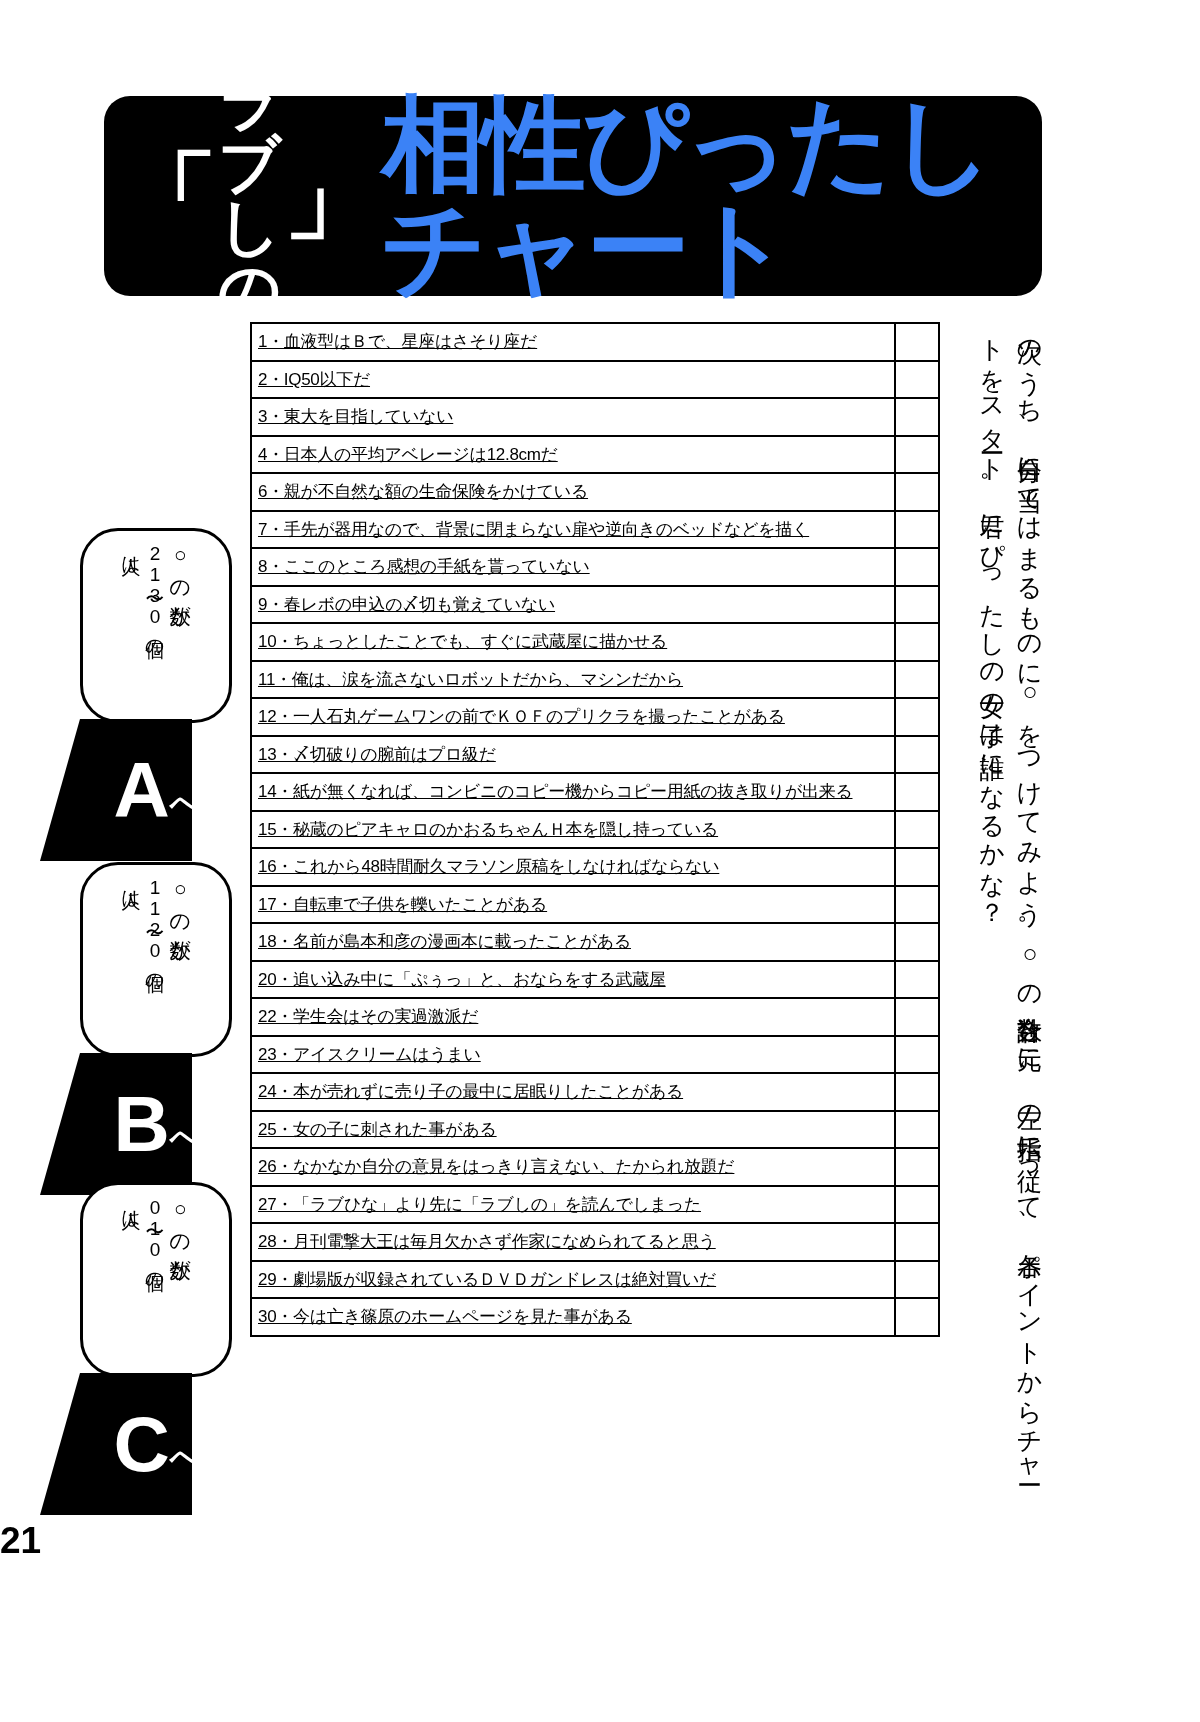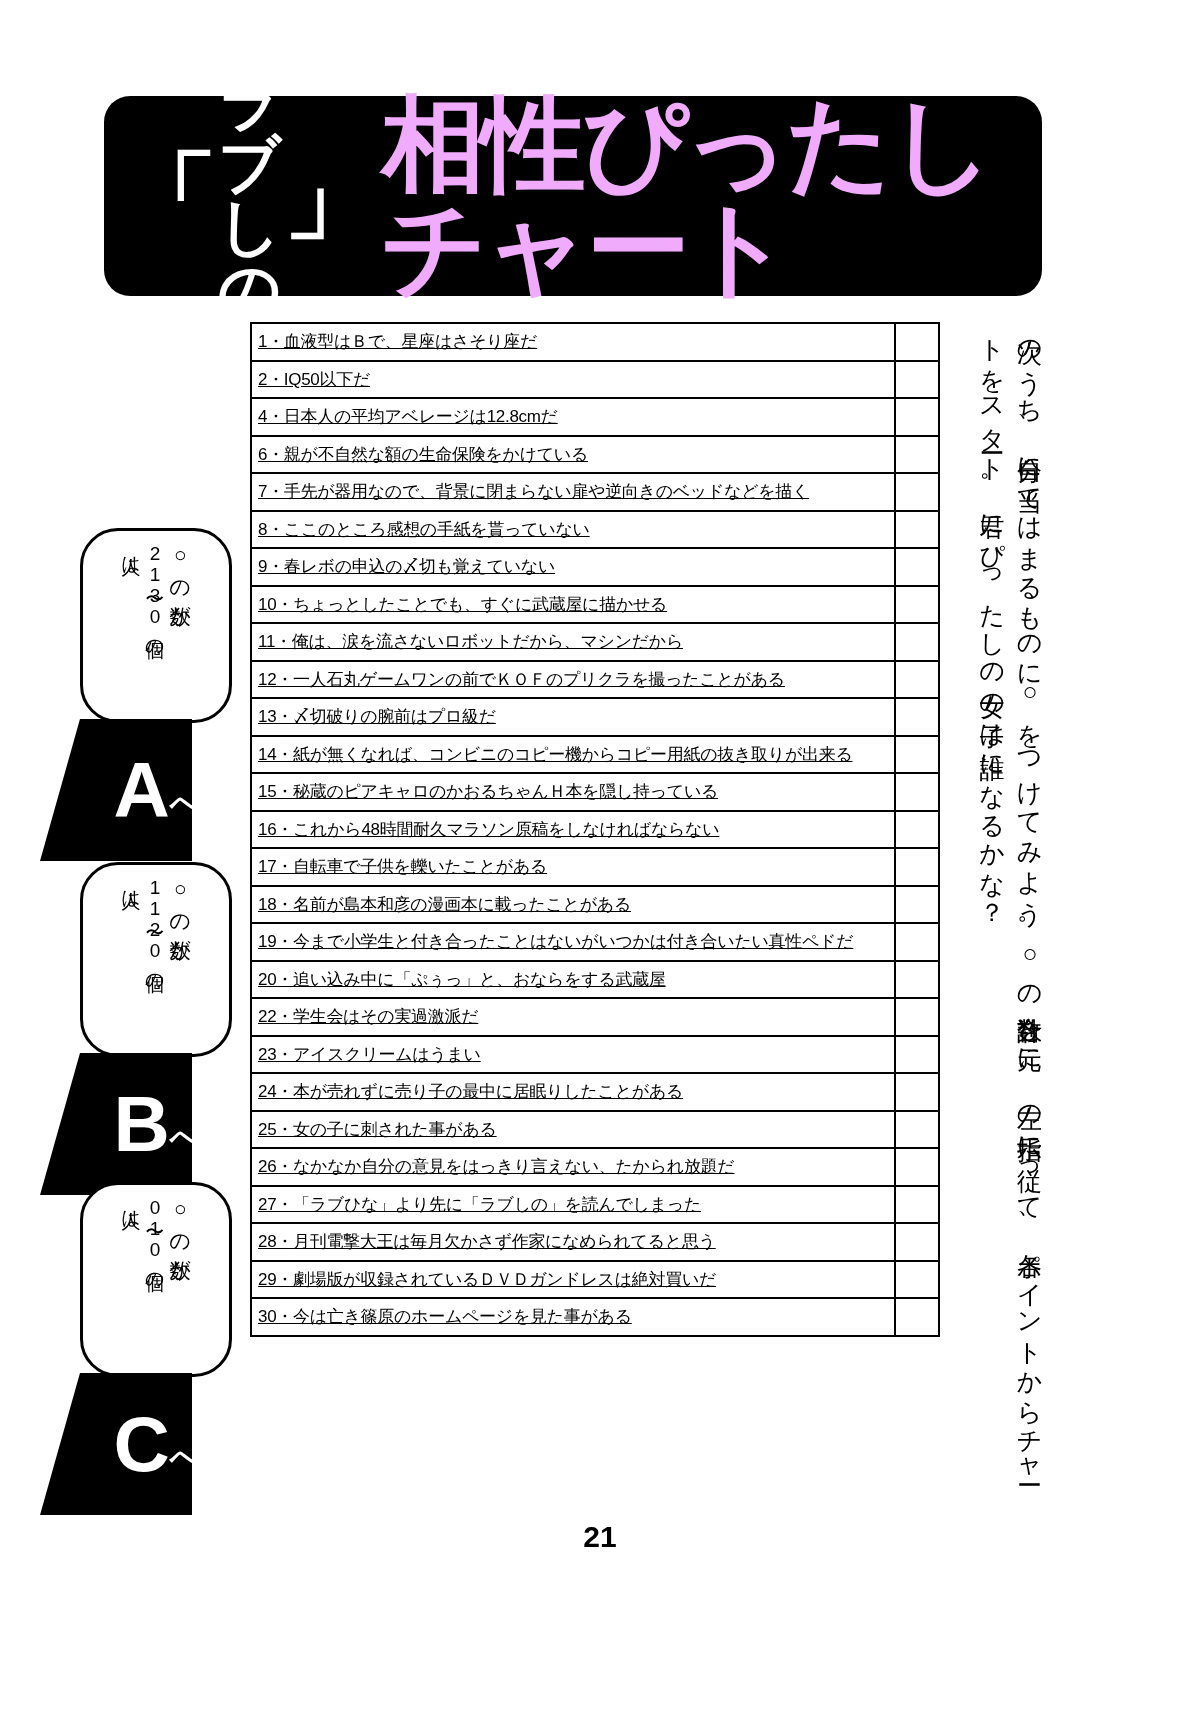--- a/index.html
+++ b/index.html
@@ -47,21 +47,21 @@
   }
   .title-stack {
     display: inline-flex;
     flex-direction: column;
     font-size: 62px;
     line-height: 1.0;
     letter-spacing: 0px;
     padding: 0 2px;
   }
   .title-main {
-    color: #f0abfc;
+    color: #3b82f6;
     font-size: 104px;
     font-weight: bold;
     letter-spacing: -4px;
     line-height: 1;
     margin-left: 4px;
   }
 
   
   .chart-table {
     position: absolute;
@@ -175,22 +175,21 @@
     margin-left: 2px;
     margin-top: 26px;
   }
 
   
   .page-number {
     position: absolute;
     left: 0;
     right: 0;
     top: 1520px;
-    text-align: center;
-    font-size: 30px;
+    font-size: 37px;
     font-weight: bold;
   }
 </style>
 </head>
 <body>
 
 <div class="title-banner">
   <div class="title-quote">
     <span class="title-bracket">「</span>
     <span class="title-stack">
@@ -257,20 +256,24 @@
   <tbody>
       <tr>
         <td class="q-text">1・血液型はＢで、星座はさそり座だ</td>
         <td class="q-box"></td>
       </tr>
       <tr>
         <td class="q-text">2・IQ50以下だ</td>
         <td class="q-box"></td>
       </tr>
       <tr>
+        <td class="q-text">3・東大を目指していない</td>
+        <td class="q-box"></td>
+      </tr>
+      <tr>
         <td class="q-text">4・日本人の平均アベレージは12.8cmだ</td>
         <td class="q-box"></td>
       </tr>
       <tr>
         <td class="q-text">6・親が不自然な額の生命保険をかけている</td>
         <td class="q-box"></td>
       </tr>
       <tr>
         <td class="q-text">7・手先が器用なので、背景に閉まらない扉や逆向きのベッドなどを描く</td>
         <td class="q-box"></td>
@@ -310,24 +313,20 @@
       <tr>
         <td class="q-text">16・これから48時間耐久マラソン原稿をしなければならない</td>
         <td class="q-box"></td>
       </tr>
       <tr>
         <td class="q-text">17・自転車で子供を轢いたことがある</td>
         <td class="q-box"></td>
       </tr>
       <tr>
         <td class="q-text">18・名前が島本和彦の漫画本に載ったことがある</td>
-        <td class="q-box"></td>
-      </tr>
-      <tr>
-        <td class="q-text">19・今まで小学生と付き合ったことはないがいつかは付き合いたい真性ペドだ</td>
         <td class="q-box"></td>
       </tr>
       <tr>
         <td class="q-text">20・追い込み中に「ぷぅっ」と、おならをする武蔵屋</td>
         <td class="q-box"></td>
       </tr>
       <tr>
         <td class="q-text">22・学生会はその実過激派だ</td>
         <td class="q-box"></td>
       </tr>

